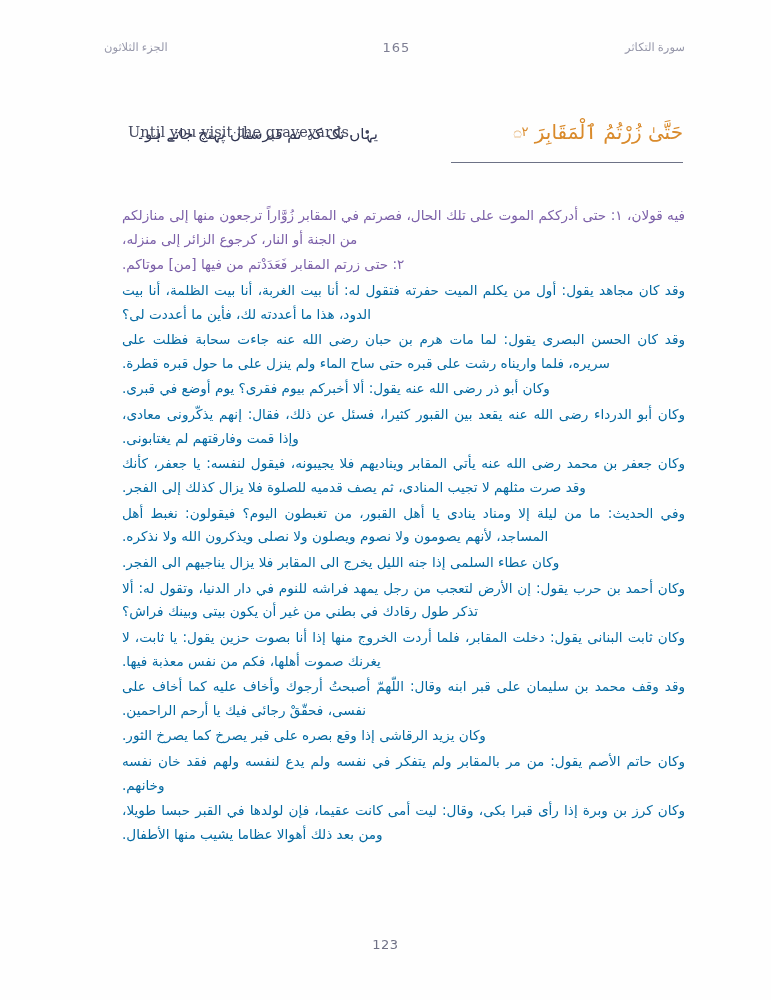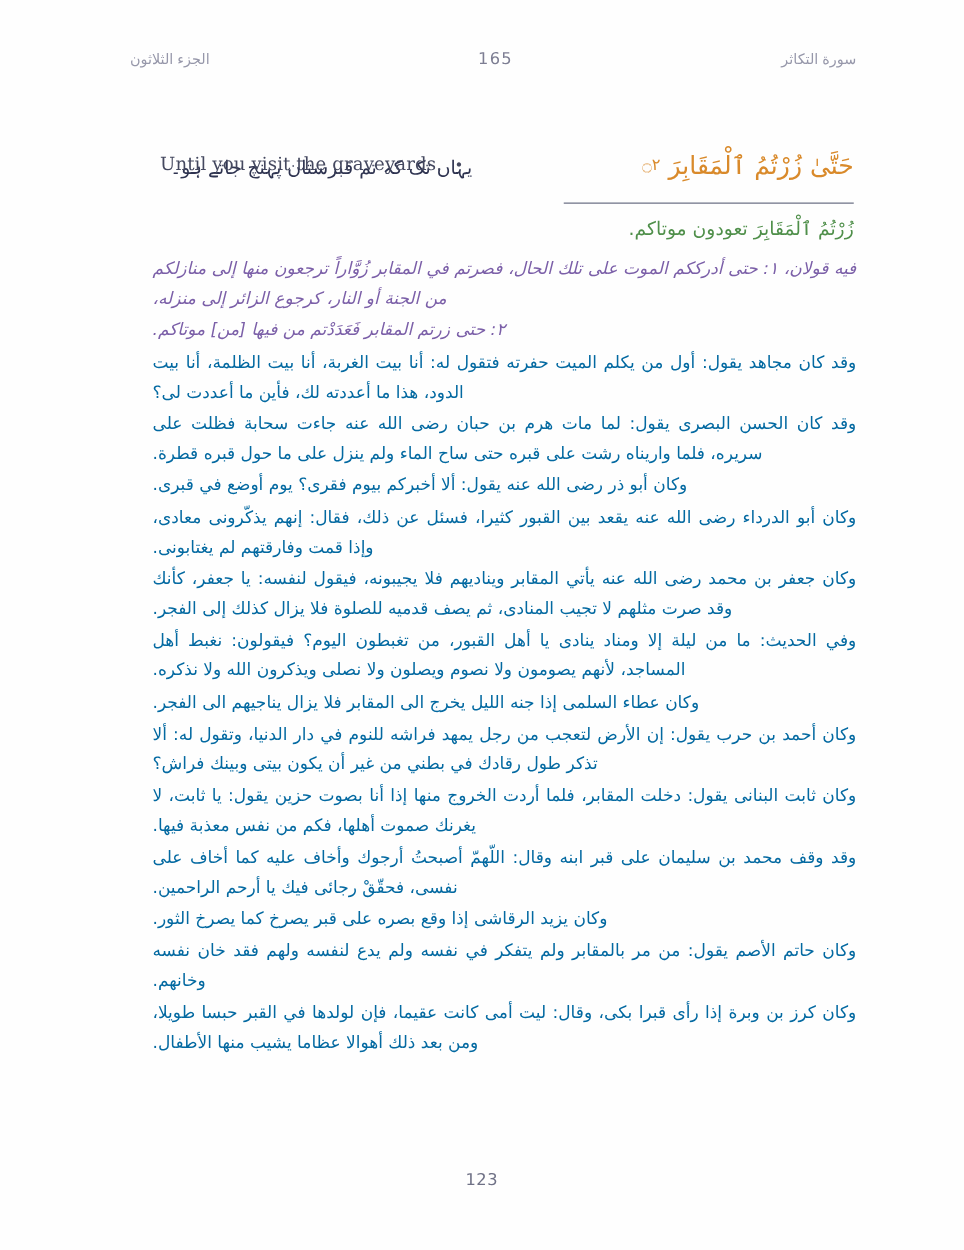--- a/index.html
+++ b/index.html
@@ -138,21 +138,21 @@
     text-align-last: left;
   }
   .para {
     font-family: "DejaVu Sans", sans-serif;
     font-size: 13.6px;
     line-height: 1.74;
     margin: 0 0 2px 0;
     direction: rtl;
     text-align: justify;
   }
-  .para.c-violet { color: #7b5fa8; font-style: italic; }
+  .para.c-violet { color: #7b5fa8; }
   .para.c-orange { color: #0369a1; }
   .para.center   { }
 
   
   .folio {
     position: absolute;
     bottom: 48px;
     left: 0;
     right: 0;
     text-align: center;
@@ -180,21 +180,20 @@
     </div>
     <div class="ayah-urdu">یہاں تک کہ تم قبرستان پہنچ جاتے ہو۔</div>
   </div>
 
   <div class="english-line">
     <span>Until you visit the graveyards.</span><span class="bullet">•</span>
   </div>
 
   <div class="lemma-block">
     <div class="lemma-rule"></div>
-    <div class="lemma-text">زُرْتُمُ ٱلْمَقَابِرَ تعودون موتاكم.</div>
   </div>
 
   <div class="body-area">
     <p class="para c-violet">فيه قولان، ١: حتى أدرككم الموت على تلك الحال، فصرتم في المقابر زُوَّاراً ترجعون منها إلى منازلكم من الجنة أو النار، كرجوع الزائر إلى منزله،</p>
     <p class="para c-violet">٢: حتى زرتم المقابر فَعَدَدْتم من فيها [من] موتاكم.</p>
     <p class="para c-orange">وقد كان مجاهد يقول: أول من يكلم الميت حفرته فتقول له: أنا بيت الغربة، أنا بيت الظلمة، أنا بيت الدود، هذا ما أعددته لك، فأين ما أعددت لى؟</p>
     <p class="para c-orange">وقد كان الحسن البصرى يقول: لما مات هرم بن حبان رضى الله عنه جاءت سحابة فظلت على سريره، فلما واريناه رشت على قبره حتى ساح الماء ولم ينزل على ما حول قبره قطرة.</p>
     <p class="para c-orange">وكان أبو ذر رضى الله عنه يقول: ألا أخبركم بيوم فقرى؟ يوم أوضع في قبرى.</p>
     <p class="para c-orange">وكان أبو الدرداء رضى الله عنه يقعد بين القبور كثيرا، فسئل عن ذلك، فقال: إنهم يذكّرونى معادى، وإذا قمت وفارقتهم لم يغتابونى.</p>
     <p class="para c-orange">وكان جعفر بن محمد رضى الله عنه يأتي المقابر ويناديهم فلا يجيبونه، فيقول لنفسه: يا جعفر، كأنك وقد صرت مثلهم لا تجيب المنادى، ثم يصف قدميه للصلوة فلا يزال كذلك إلى الفجر.</p>

